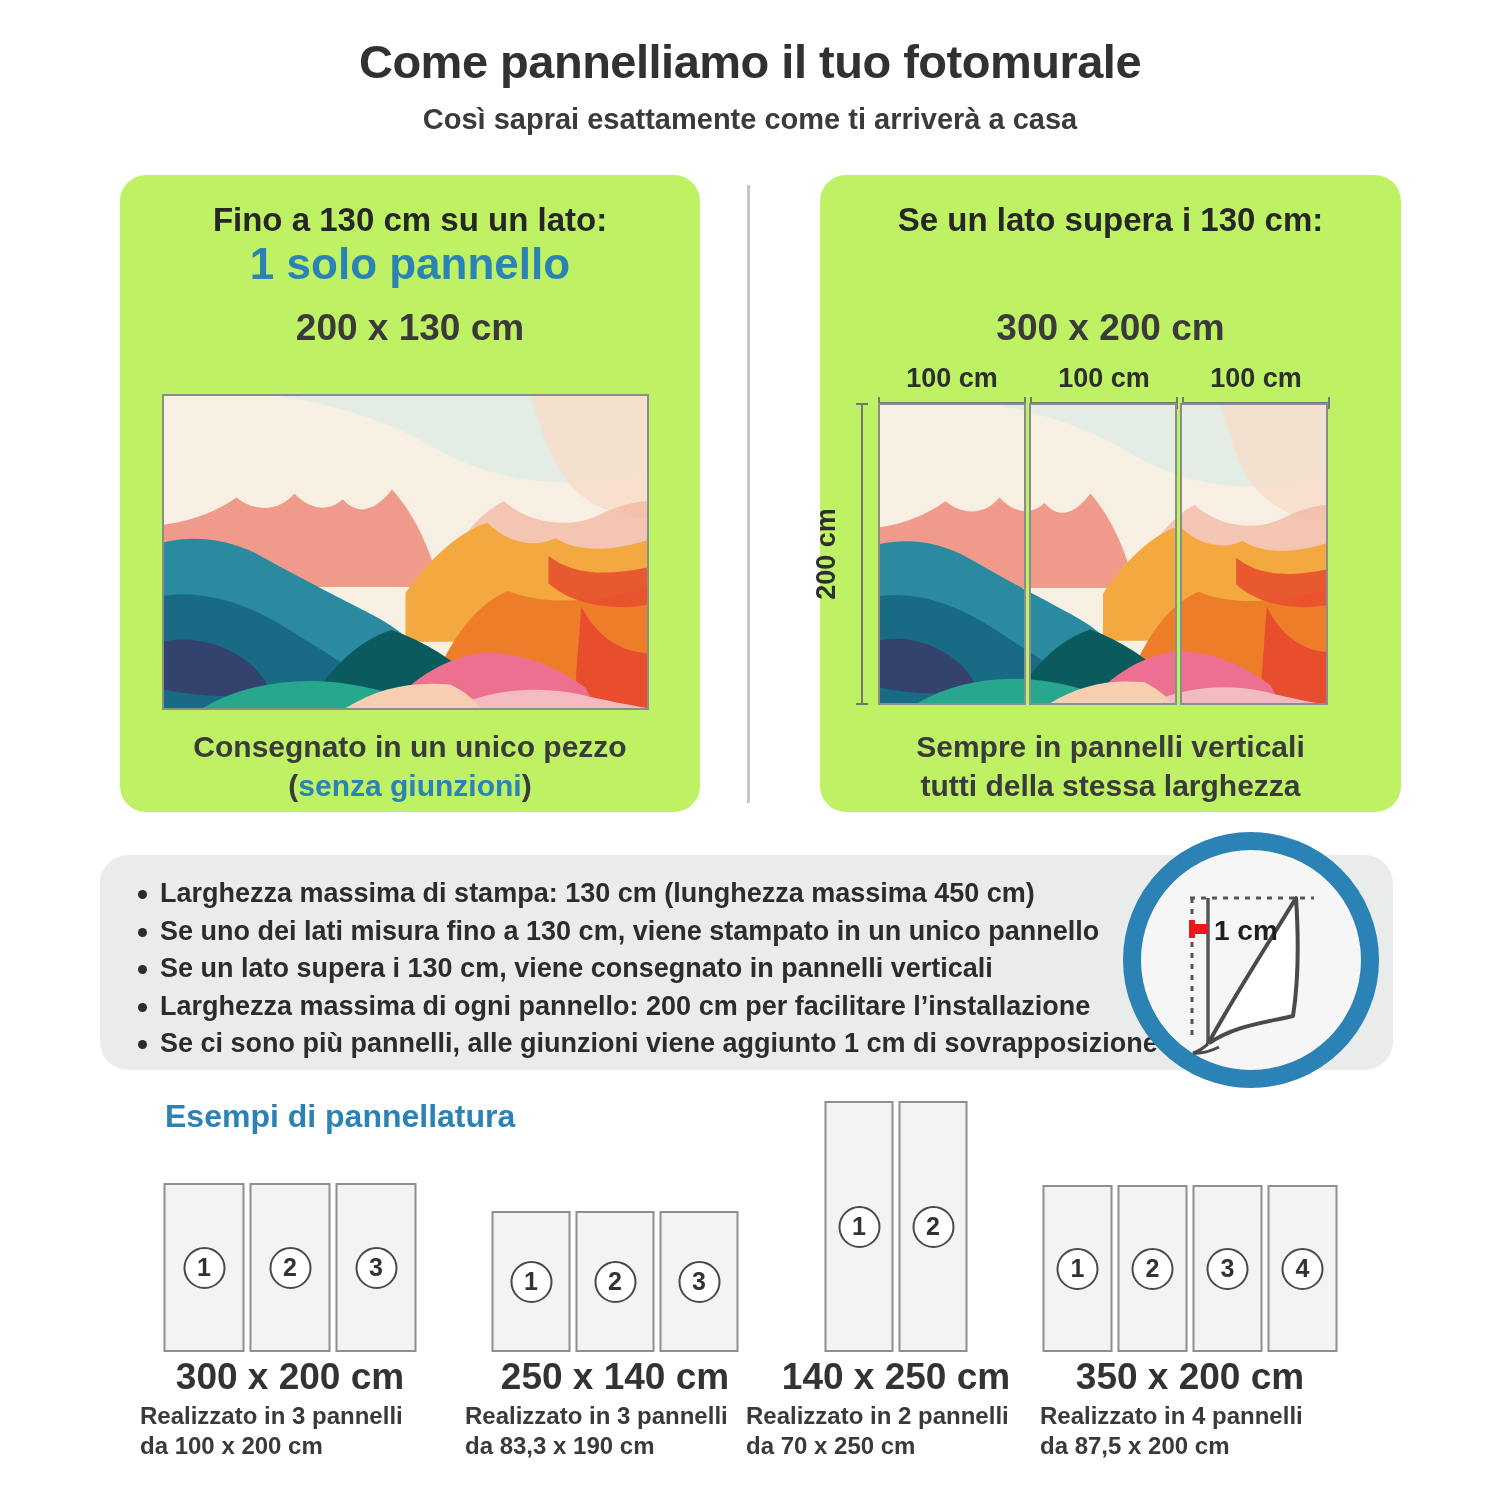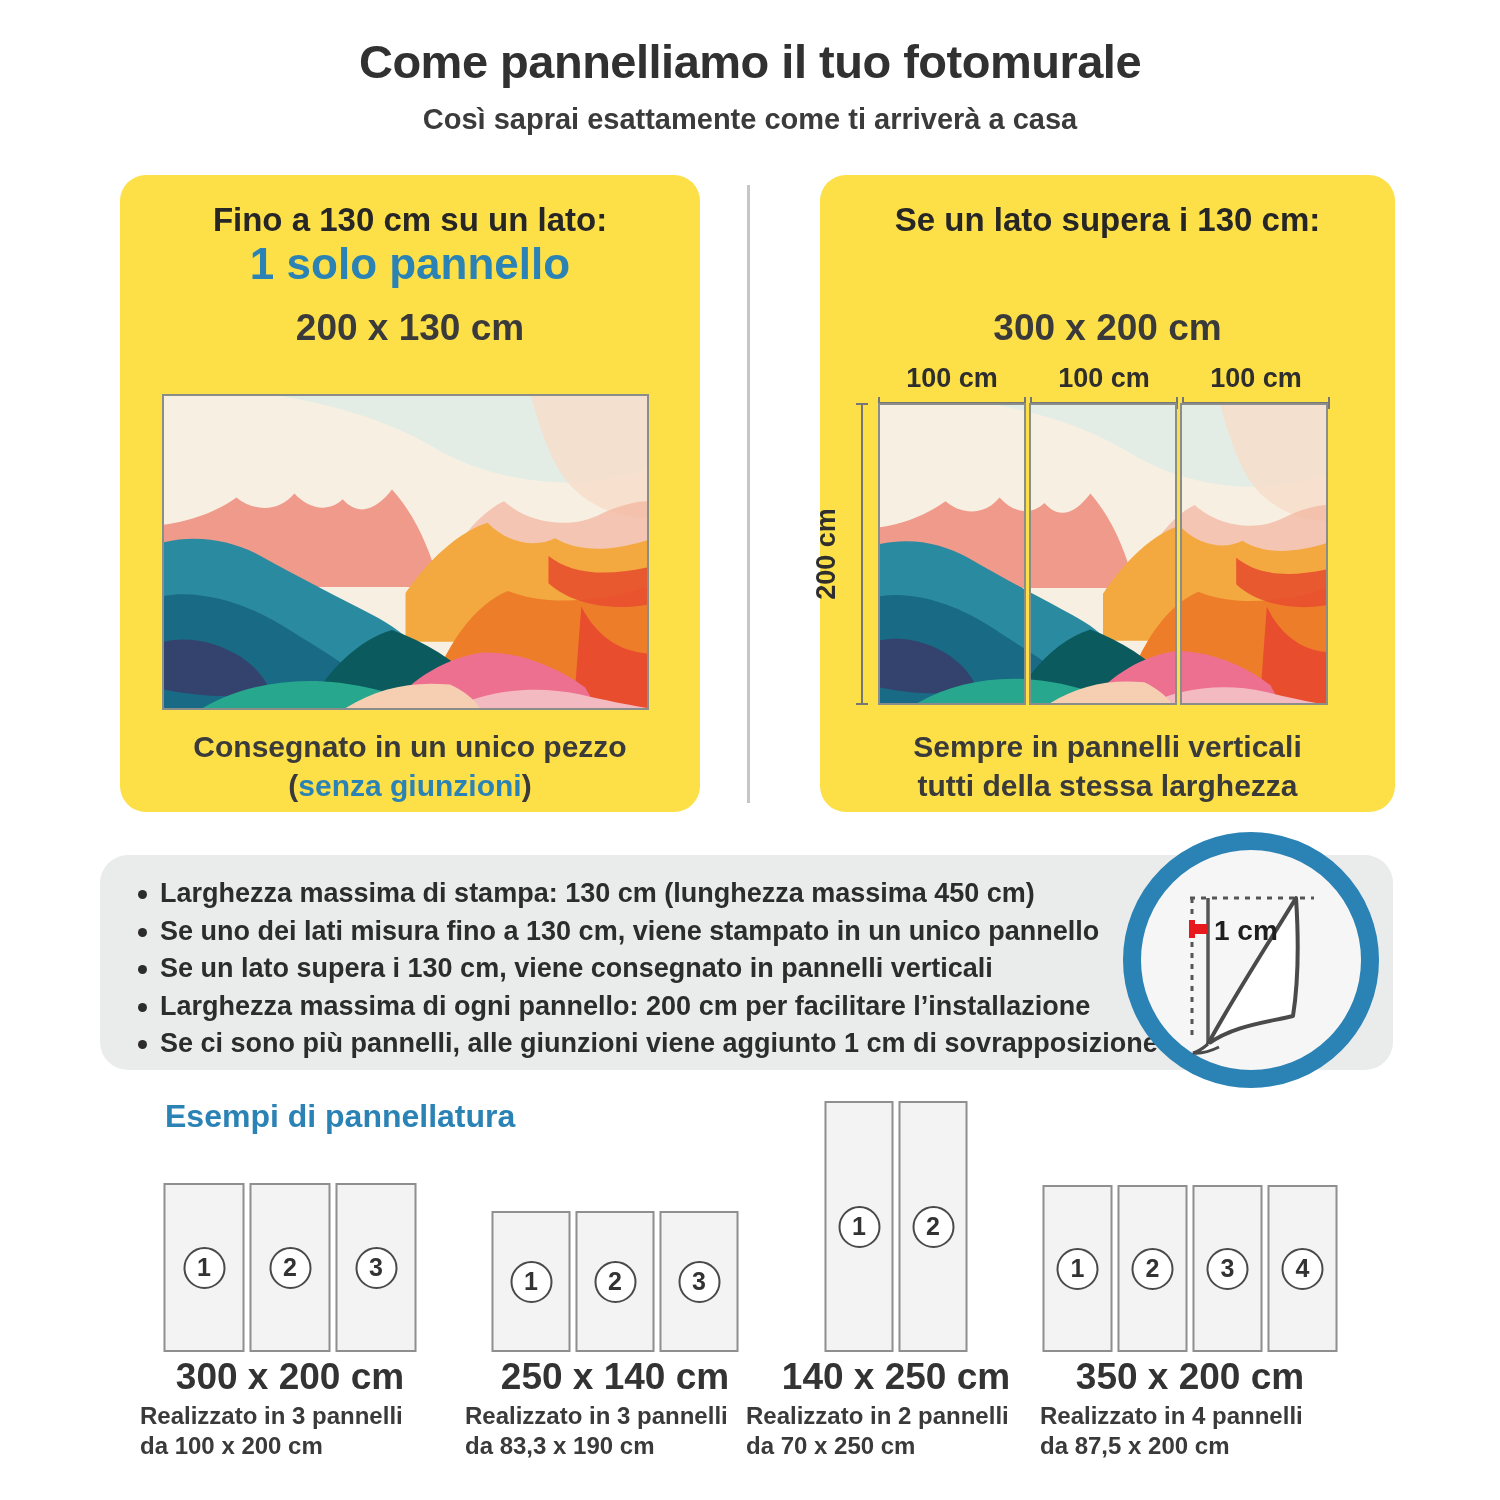--- a/index.html
+++ b/index.html
@@ -6,23 +6,23 @@
   .page{position:relative;width:1500px;height:1500px;background:#ffffff;overflow:hidden;
         font-family:"Liberation Sans", sans-serif;color:#3a3a3a;}
 
   
   .title{position:absolute;top:34px;left:0;width:100%;text-align:center;
          font-size:47px;font-weight:800;color:#313131;letter-spacing:-0.5px;}
   .subtitle{position:absolute;top:103px;left:0;width:100%;text-align:center;
             font-size:29px;font-weight:600;color:#3b3b3b;}
 
   
-  .card{position:absolute;top:175px;height:637px;background:#fde047;border-radius:26px;}
+  .card{position:absolute;top:175px;height:637px;background:#bef264;border-radius:26px;}
   .card-left{left:120px;width:580px;}
-  .card-right{left:820px;width:575px;}
+  .card-right{left:820px;width:575px;padding-left:6px;}
   .divider{position:absolute;left:747px;top:185px;width:3px;height:618px;background:#c6c6c6;}
 
   .card-condition{position:absolute;top:26px;left:0;width:100%;text-align:center;
                   font-size:33px;font-weight:800;color:#262626;}
   .card-headline{position:absolute;top:64px;left:0;width:100%;text-align:center;
                  font-size:44px;font-weight:800;color:#2b82b5;}
   .card-size{position:absolute;top:132px;left:0;width:100%;text-align:center;
              font-size:37px;font-weight:800;color:#3a3a3a;}
 
   .mural-single{position:absolute;left:42px;top:219px;width:487px;height:316px;

